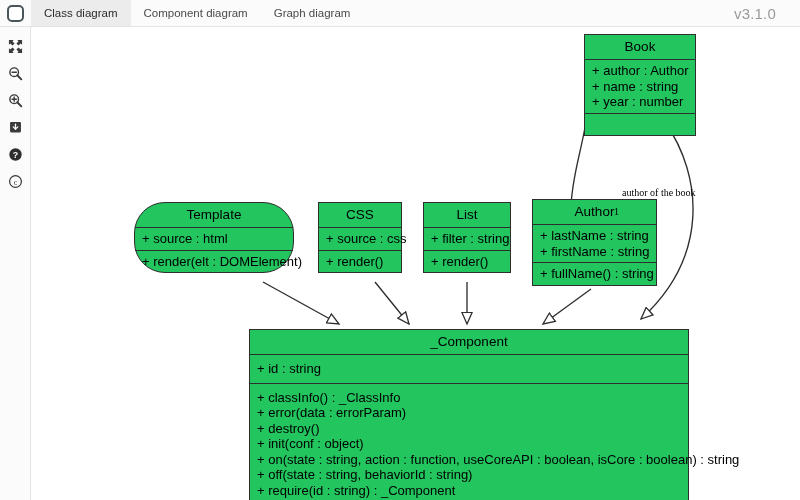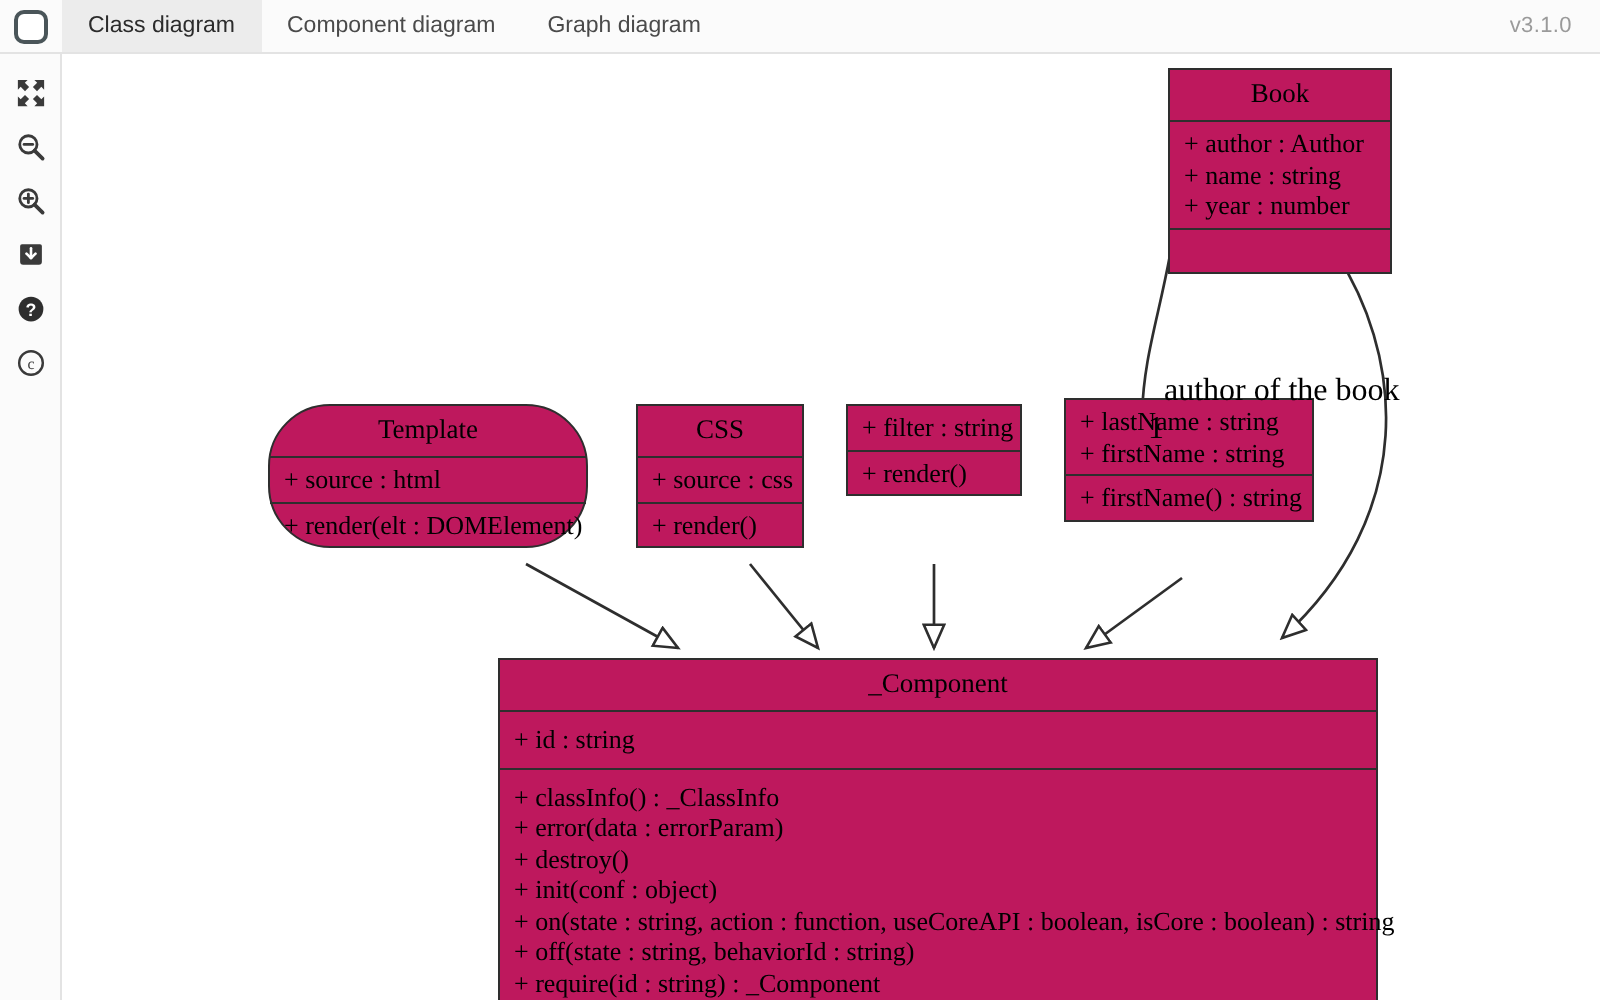--- a/index.html
+++ b/index.html
@@ -60,22 +60,22 @@
     background: transparent;
   }
   .tab.active {
     background: #ececec;
     color: #2b2b2b;
   }
   .version {
     margin-left: auto;
     display: flex;
     align-items: center;
-    padding-right: 14px;
-    font-size: 11px;
+    padding-right: 24px;
+    font-size: 15px;
     color: #9a9a9a;
     letter-spacing: .2px;
   }
 
   
   .sidebar {
     position: absolute;
     left: 0; top: 27px;
     width: 31px; height: 473px;
     background: #fbfbfb;
@@ -102,24 +102,24 @@
   }
   .edges {
     position: absolute;
     left: 0; top: 0;
     width: 769px; height: 473px;
   }
 
   
   .uml {
     position: absolute;
-    background: #be185d;
+    background: #22c55e;
     border: 1.6px solid #2e2e2e;
     box-sizing: border-box;
-    font-family: Liberation Serif, serif;
+    font-family: Liberation Sans, sans-serif;
     color: #000000;
     z-index: 5;
   }
   .uml .compartment {
     border-bottom: 1.6px solid #2e2e2e;
     padding: 3px 7px;
   }
   .uml .compartment:last-child {
     border-bottom: none;
   }
@@ -133,24 +133,25 @@
     line-height: 15.5px;
     white-space: nowrap;
   }
   .uml .empty-compartment {
     min-height: 15px;
   }
 
   .edge-label {
     position: absolute;
     font-family: "Liberation Serif", serif;
-    font-size: 16px;
+    font-size: 10px;
     color: #000;
     white-space: nowrap;
     z-index: 6;
+    margin-left: 40px;
   }
 </style>
 </head>
 <body>
 
 <div id="app">
 
   <div class="topbar">
     <div class="logo-slot">
       <div class="logo-mark"></div>
@@ -278,35 +279,37 @@
       <div class="compartment title">CSS</div>
       <div class="compartment">
         <div class="row">+ source : css</div>
       </div>
       <div class="compartment">
         <div class="row">+ render()</div>
       </div>
     </div>
 
     <div class="uml" style="left:392px; top:175px; width:88px;">
+      <div class="compartment title">List</div>
       <div class="compartment">
         <div class="row">+ filter : string</div>
       </div>
       <div class="compartment">
         <div class="row">+ render()</div>
       </div>
     </div>
 
     <div class="uml" style="left:501px; top:172px; width:125px;">
+      <div class="compartment title">Author</div>
       <div class="compartment">
         <div class="row">+ lastName : string</div>
         <div class="row">+ firstName : string</div>
       </div>
       <div class="compartment">
-        <div class="row">+ firstName() : string</div>
+        <div class="row">+ fullName() : string</div>
       </div>
     </div>
 
     <div class="uml" style="left:218px; top:302px; width:440px;">
       <div class="compartment title">_Component</div>
       <div class="compartment" style="padding:6px 7px;">
         <div class="row">+ id : string</div>
       </div>
       <div class="compartment" style="padding:6px 7px;">
         <div class="row">+ classInfo() : _ClassInfo</div>

